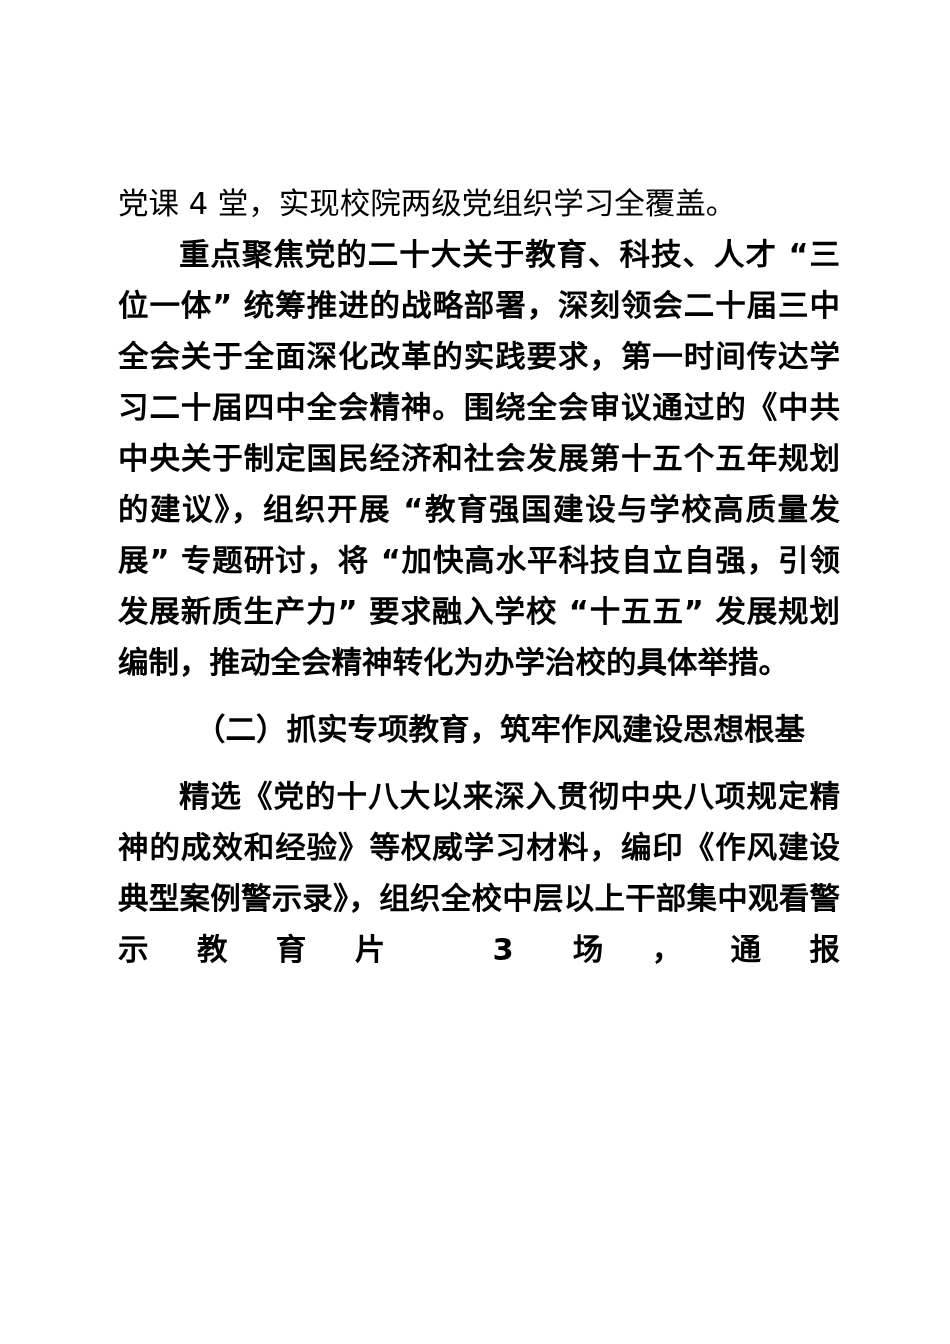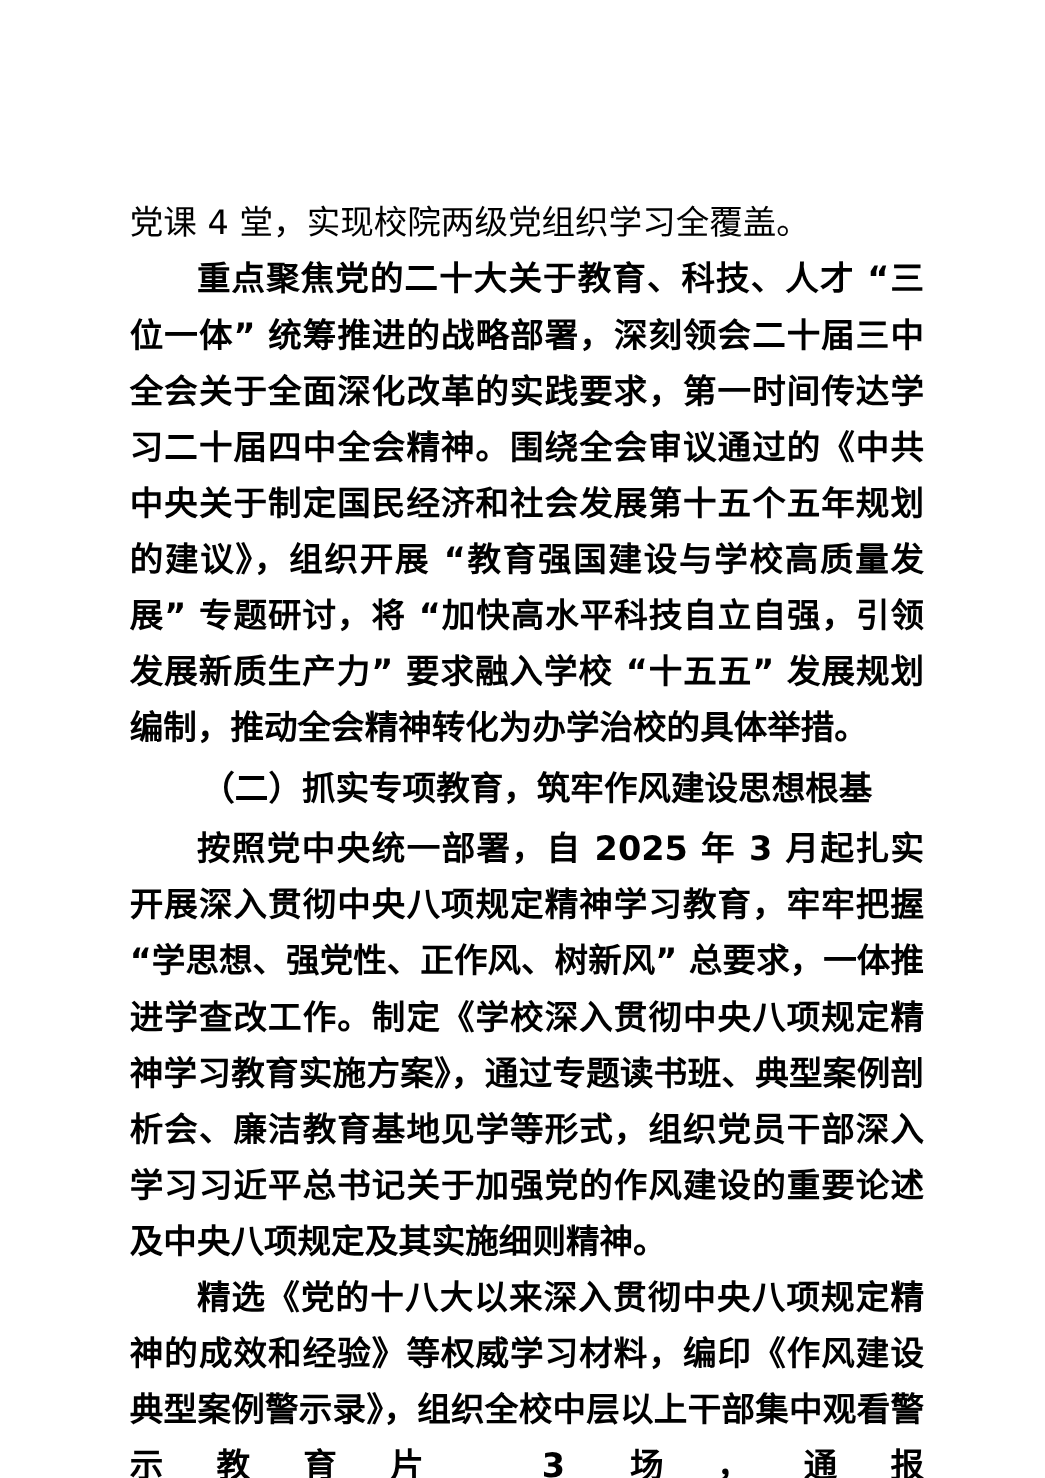--- a/index.html
+++ b/index.html
@@ -50,21 +50,21 @@
     text-indent: 2em;
     font-weight: bold;
   }
 
   .para.cont {
     text-indent: 0;
   }
 
   
   .heading {
-    margin: 4px;
+    margin: 16px;
     font-size: 30.5px;
     line-height: 51px;
     font-weight: 700;
     text-indent: 2em;
     text-align: center;
     text-align-last: left;
     word-break: break-all;
   }
 
   
@@ -78,18 +78,17 @@
 
 <div class="page">
   <div class="content">
 
     <p class="para cont">党课 4 堂，实现校院两级党组织学习全覆盖。</p>
 
     <p class="para indent">重点聚焦党的二十大关于教育、科技、人才 “三位一体” 统筹推进的战略部署，深刻领会二十届三中全会关于全面深化改革的实践要求，第一时间传达学习二十届四中全会精神。围绕全会审议通过的《中共中央关于制定国民经济和社会发展第十五个五年规划的建议》，组织开展 “教育强国建设与学校高质量发展” 专题研讨，将 “加快高水平科技自立自强，引领发展新质生产力” 要求融入学校 “十五五” 发展规划编制，推动全会精神转化为办学治校的具体举措。</p>
 
     <p class="heading">（二）抓实专项教育，筑牢作风建设思想根基</p>
 
-    <p class="para indent">按照党中央统一部署，自 2025 年 3 月起扎实开展深入贯彻中央八项规定精神学习教育，牢牢把握 “学思想、强党性、正作风、树新风” 总要求，一体推进学查改工作。制定《学校深入贯彻中央八项规定精神学习教育实施方案》，通过专题读书班、典型案例剖析会、廉洁教育基地见学等形式，组织党员干部深入学习习近平总书记关于加强党的作风建设的重要论述及中央八项规定及其实施细则精神。</p>
 
     <p class="para indent tail">精选《党的十八大以来深入贯彻中央八项规定精神的成效和经验》等权威学习材料，编印《作风建设典型案例警示录》，组织全校中层以上干部集中观看警示教育片 3 场，通报</p>
 
   </div>
 </div>
 
 </body></html>

